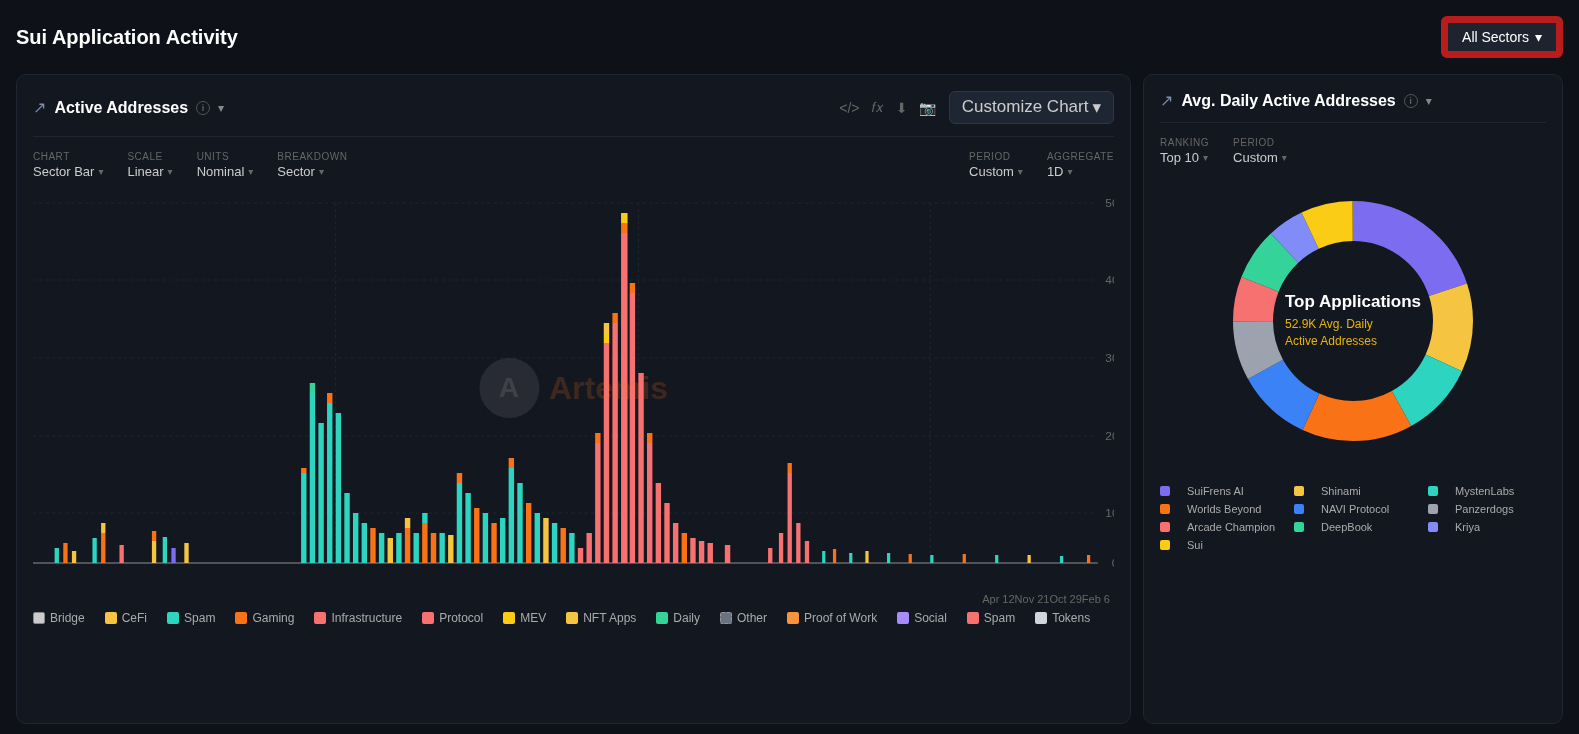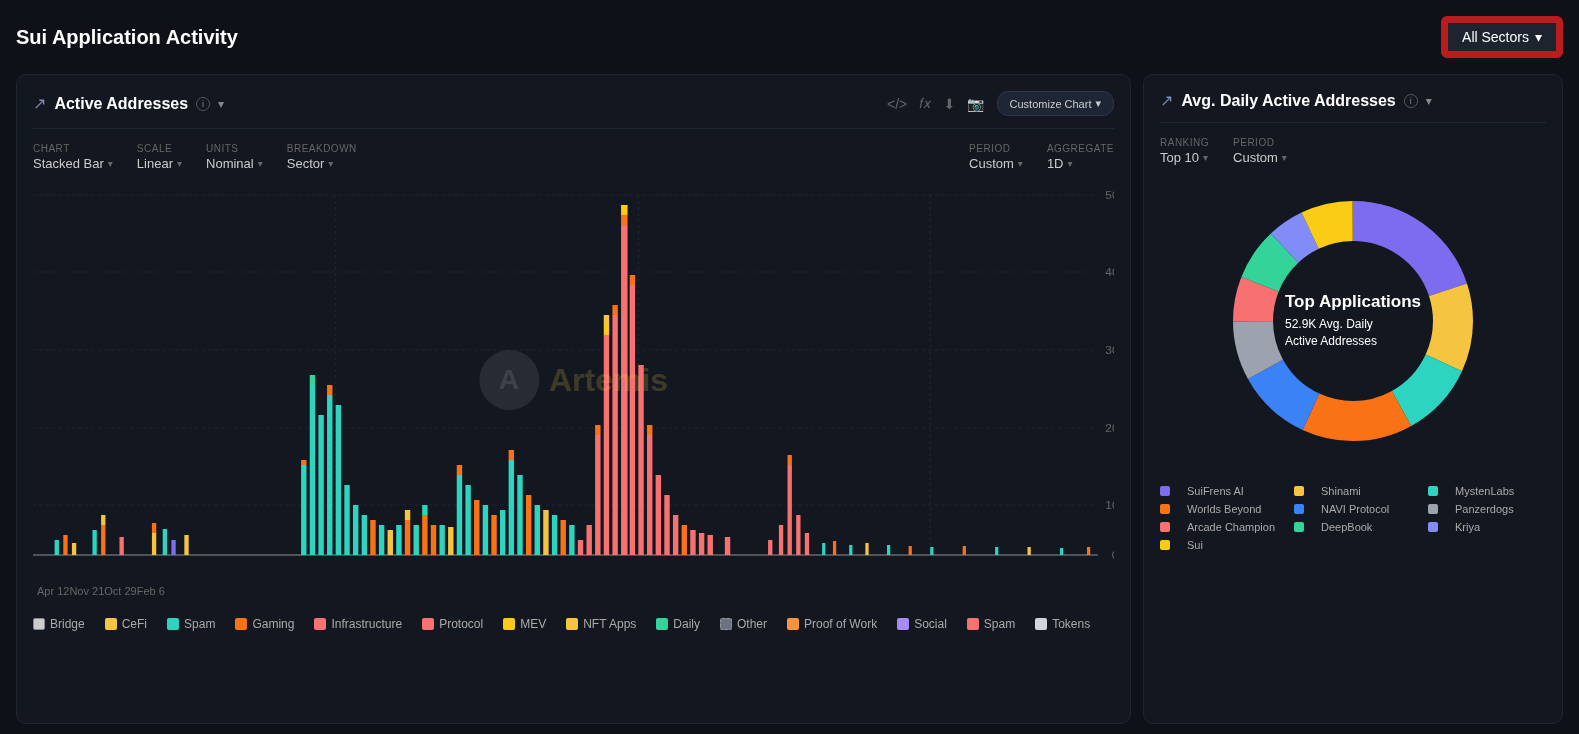--- a/index.html
+++ b/index.html
@@ -115,25 +115,25 @@
       color: #666;
       font-size: 14px;
       cursor: pointer;
     }
 
     .customize-btn {
       background: #1e2533;
       border: 1px solid #2d3550;
       color: #ccc;
       padding: 5px 12px;
-      border-radius: 11px;
-      font-size: 11px;
+      border-radius: 6px;
+      font-size: 17px;
       cursor: pointer;
       display: flex;
-      align-items: flex-end;
+      align-items: flex-start;
       gap: 4px;
     }
 
     .controls-row {
       display: flex;
       gap: 24px;
       margin-bottom: 14px;
     }
 
     .control-group {
@@ -195,28 +195,27 @@
       align-items: center;
       justify-content: center;
       font-size: 28px;
       font-weight: 700;
       color: #fff;
     }
 
     .watermark-text {
       font-size: 32px;
       font-weight: 600;
-      color: #fde047;
+      color: #f97316;
     }
 
     .x-axis-labels {
       display: flex;
-      justify-content: flex-start;
+      justify-content: flex-end;
       padding: 0 4px;
-      margin-bottom: 14px;
     }
 
     .x-label {
       font-size: 11px;
       color: #666;
     }
 
     .legend {
       display: flex;
       flex-wrap: wrap;
@@ -261,21 +260,21 @@
 
     .donut-center-title {
       font-size: 17px;
       font-weight: 700;
       color: #fff;
       margin-bottom: 4px;
     }
 
     .donut-center-sub {
       font-size: 12px;
-      color: #ffffff;
+      color: #eab308;
       max-width: 110px;
       line-height: 1.4;
     }
 
     .right-legend {
       display: grid;
       grid-template-columns: 1fr 1fr 1fr;
       gap: 6px 16px;
       padding: 8px 0;
     }
@@ -325,21 +324,21 @@
           <span>Customize Chart</span>
           <span>▾</span>
         </button>
       </div>
     </div>
 
     <div class="controls-row">
       <div class="control-group">
         <span class="control-label">CHART</span>
         <span class="control-value">
-          <span>Stacked Bar</span>
+          <span>Sector Bar</span>
           <span class="chevron">▾</span>
         </span>
       </div>
       <div class="control-group">
         <span class="control-label">SCALE</span>
         <span class="control-value">
           <span>Linear</span>
           <span class="chevron">▾</span>
         </span>
       </div>

